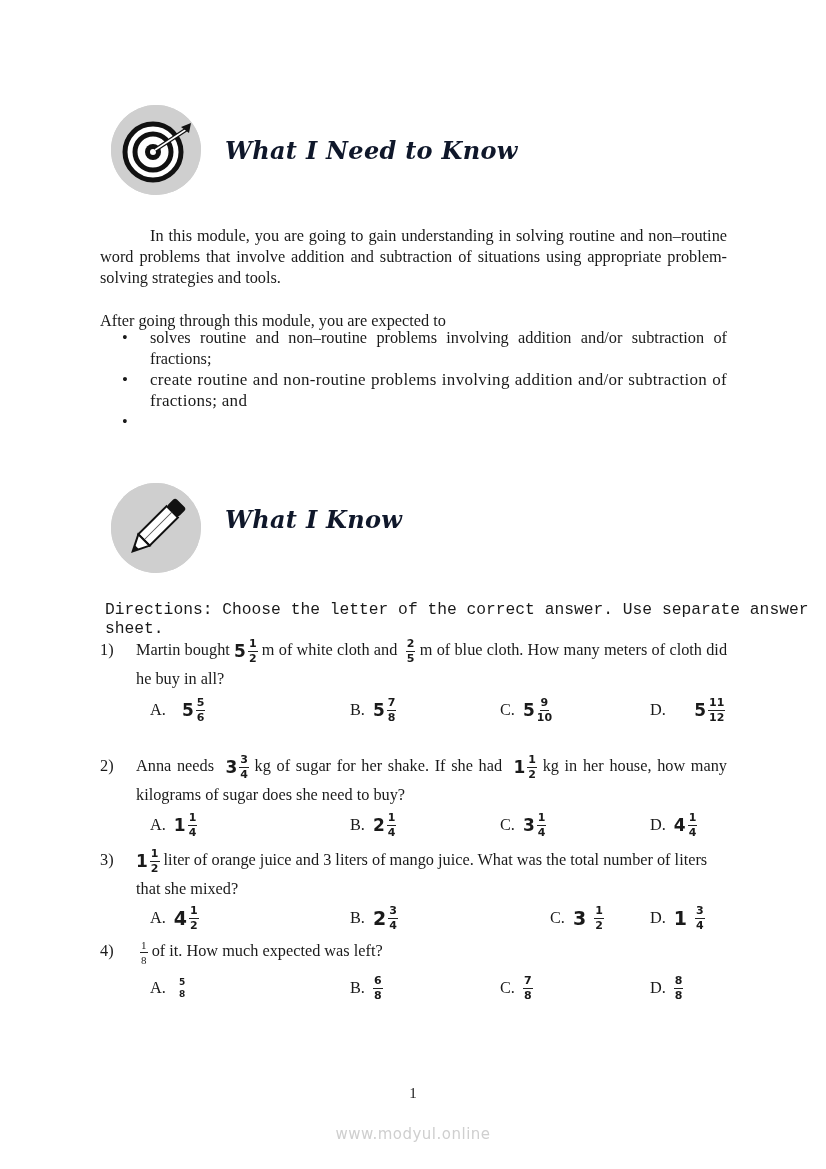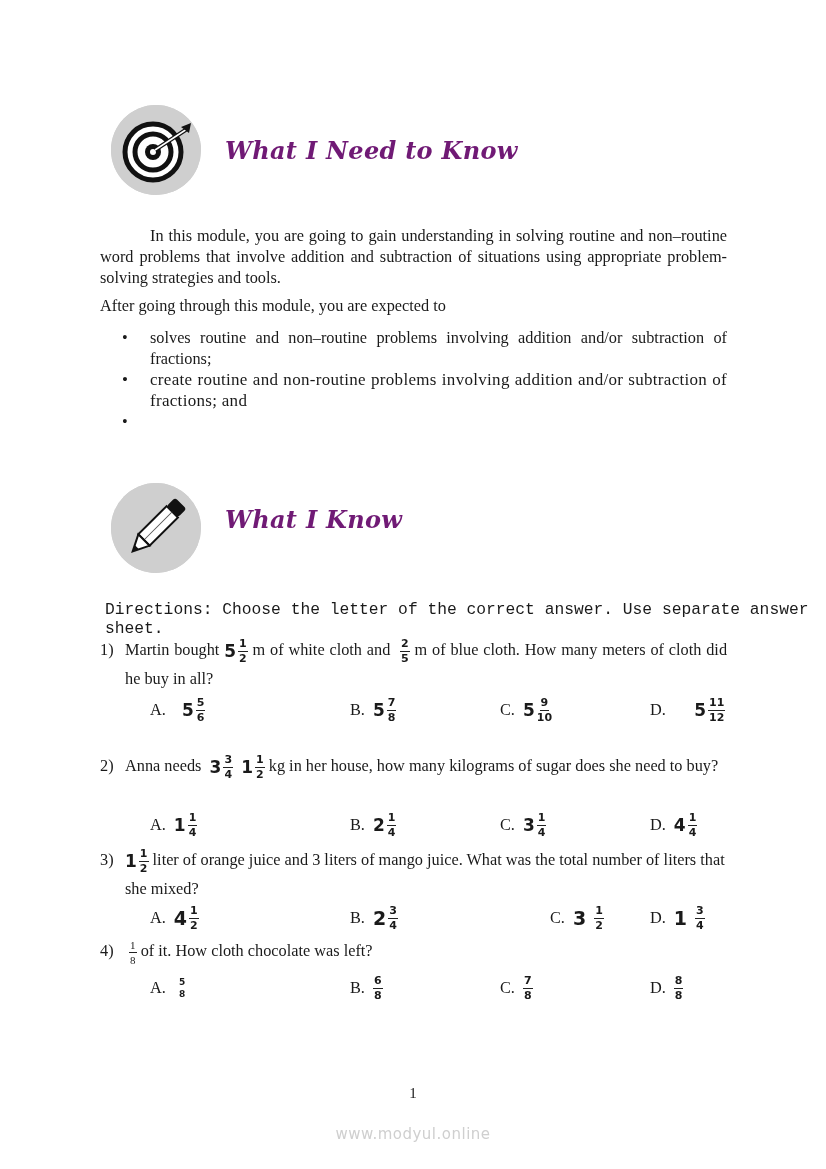--- a/index.html
+++ b/index.html
@@ -1,27 +1,27 @@
 <!DOCTYPE html>
 <html><head>
 <meta charset="utf-8">
 <style>
   html, body { margin:0; padding:0; background:#ffffff; }
   body { width:826px; height:1169px; position:relative; overflow:hidden;
          font-family:"DejaVu Serif", "Liberation Serif", serif; color:#1a1a1a; }
   .abs { position:absolute; }
   .icon-circle { position:absolute; width:90px; height:90px; border-radius:50%; background:#cfcfcf; }
-  .section-title { position:absolute; font-family:"DejaVu Serif", serif; font-weight:bold; font-style:italic; font-size:24px; color:#701a75; letter-spacing:0.3px; }
+  .section-title { position:absolute; font-family:"DejaVu Serif", serif; font-weight:bold; font-style:italic; font-size:24px; color:#0f172a; letter-spacing:0.3px; }
   .para { position:absolute; left:100px; width:627px; font-family:"Liberation Serif", serif; font-size:16.3px; line-height:21px; text-align:justify; }
   .bullets { position:absolute; left:100px; width:627px; font-family:"Liberation Serif", serif; font-size:16.3px; line-height:21px; margin:0; padding:0; list-style:none; }
   .bullets li { position:relative; padding-left:50px; text-align:justify; text-align-last:left; }
   .bullets li .dot { position:absolute; left:22px; top:0; }
   .q { position:absolute; left:100px; width:627px; font-family:"Liberation Serif", serif; font-size:16.3px; line-height:27px; }
   .qnum { position:absolute; left:0; }
-  .qtext { margin-left:25px; display:block; }
+  .qtext { margin-left:36px; display:block; }
   .mixed { display:inline-flex; align-items:center; vertical-align:middle; font-family:"DejaVu Sans", sans-serif; font-weight:bold; }
   .whole { font-size:17px; margin-right:2px; }
   .frac { display:inline-flex; flex-direction:column; align-items:center; font-size:11px; line-height:12px; font-family:"DejaVu Sans", sans-serif; font-weight:bold; }
   .frac .num { border-bottom:1.2px solid #222; padding:0 1px 1px; }
   .frac .den { padding-top:1px; }
   .frac.plain { font-weight:normal; font-family:"Liberation Serif", serif; font-size:11px; }
   .opts { position:absolute; left:150px; width:580px; height:36px; font-family:"Liberation Serif", serif; font-size:16.3px; }
   .opt { position:absolute; top:0; display:flex; align-items:center; height:36px; }
   .opt .lbl { margin-right:8px; }
   .pagenum { position:absolute; left:0; width:826px; top:1085px; text-align:center; font-family:"Liberation Serif", serif; font-size:15px; }
@@ -38,21 +38,21 @@
     <circle cx="42" cy="47" r="8" fill="#111"></circle>
     <circle cx="42" cy="47" r="3" fill="#fff"></circle>
     <line x1="44" y1="45" x2="76" y2="24" stroke="#111" stroke-width="4"></line>
     <line x1="44" y1="45" x2="76" y2="24" stroke="#fff" stroke-width="1.5"></line>
     <path d="M70 22 L80 18 L78 28 Z" fill="#111"></path>
   </svg>
 </div>
 <div class="section-title" style="left:225px; top:136px;">What I Need to Know</div>
 
 <div class="para" style="top:225px; text-indent:50px;">In this module, you are going to gain understanding in solving routine and non–routine word problems that involve addition and subtraction of situations using appropriate problem-solving strategies and tools.</div>
-<div class="para" style="top:295px;">After going through this module, you are expected to</div>
+<div class="para" style="top:310px;">After going through this module, you are expected to</div>
 
 <ul class="bullets" style="top:327px;">
   <li style="text-align-last:auto;"><span class="dot">•</span><span>solves routine and non–routine problems involving addition and/or subtraction of fractions;</span></li>
   <li style="font-size:17px; letter-spacing:0.3px;"><span class="dot">•</span><span>create routine and non-routine problems involving addition and/or subtraction of fractions; and</span></li>
   <li><span class="dot">•</span></li>
 </ul>
 
 <div class="icon-circle" style="left:111px; top:483px;">
   <svg width="90" height="90" viewBox="0 0 90 90">
     <circle cx="45" cy="45" r="45" fill="#cfcfcf"></circle>
@@ -131,20 +131,21 @@
   <span class="qnum">2)</span>
   <span class="qtext" style="text-align:justify;">
     <span>Anna needs</span>
     &nbsp;<span class="mixed">
         <span class="whole">3</span>
         <span class="frac">
           <span class="num">3</span>
           <span class="den">4</span>
         </span>
       </span>
+    <span>kg of sugar for her shake. If she had</span>
     &nbsp;<span class="mixed">
         <span class="whole">1</span>
         <span class="frac">
           <span class="num">1</span>
           <span class="den">2</span>
         </span>
       </span>
     <span>kg in her house, how many kilograms of sugar does she need to buy?</span>
   </span>
 </div>
@@ -249,21 +250,21 @@
 
 <div class="q" style="top:937px;">
   <span class="qnum">4)</span>
   <span class="qtext">
     &nbsp;<span class="mixed">
         <span class="frac plain">
           <span class="num">1</span>
           <span class="den">8</span>
         </span>
       </span>
-    <span>of it. How cloth chocolate was left?</span>
+    <span>of it. How much expected was left?</span>
   </span>
 </div>
 <div class="opts" style="top:970px;">
   <div class="opt" style="left:0;"><span class="lbl">A.</span>&nbsp;<span class="mixed">
         <span class="frac" style="font-size:9px; line-height:10px;">
           <span class="num" style="border-bottom:none;">5</span>
           <span class="den">8</span>
         </span>
       </span></div>
   <div class="opt" style="left:200px;">

